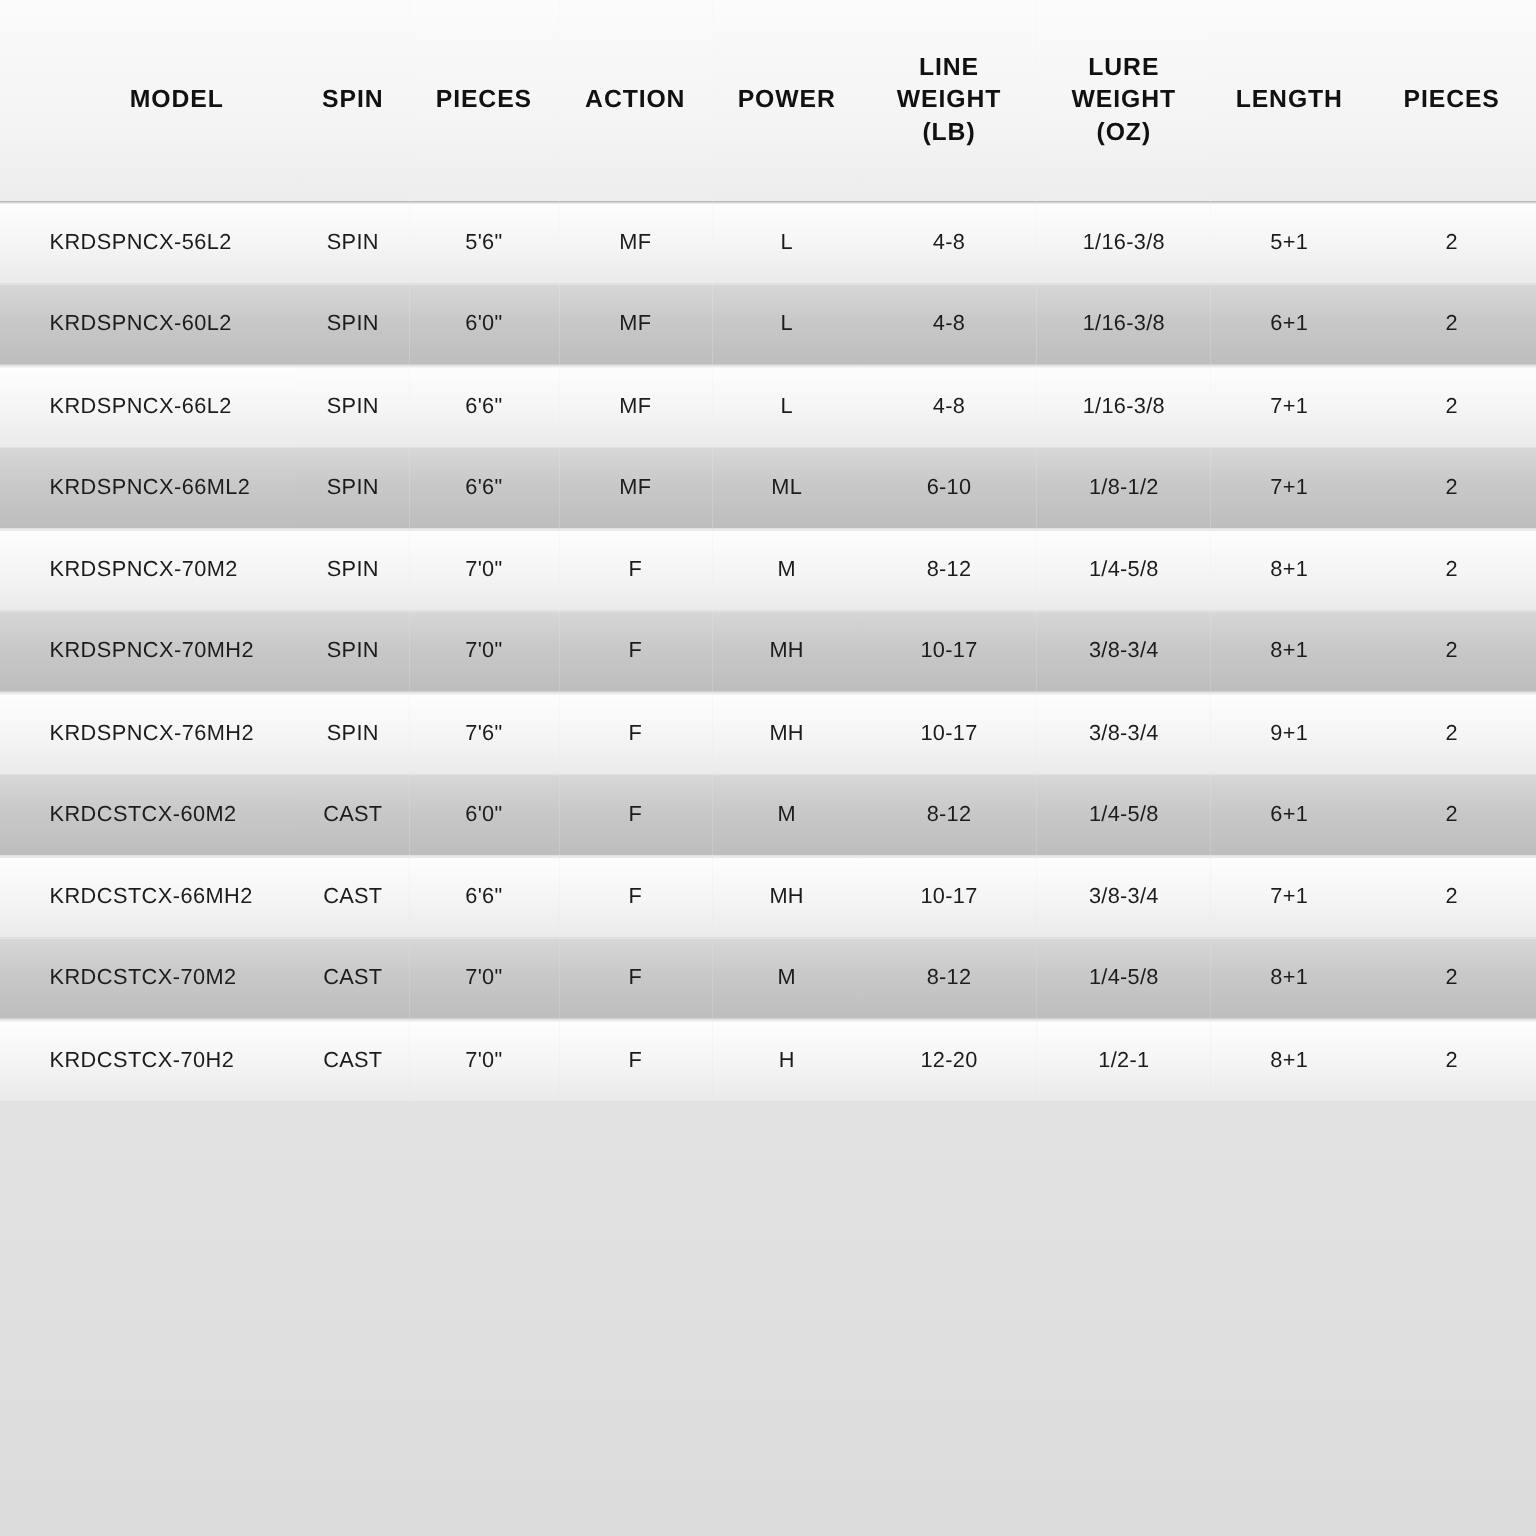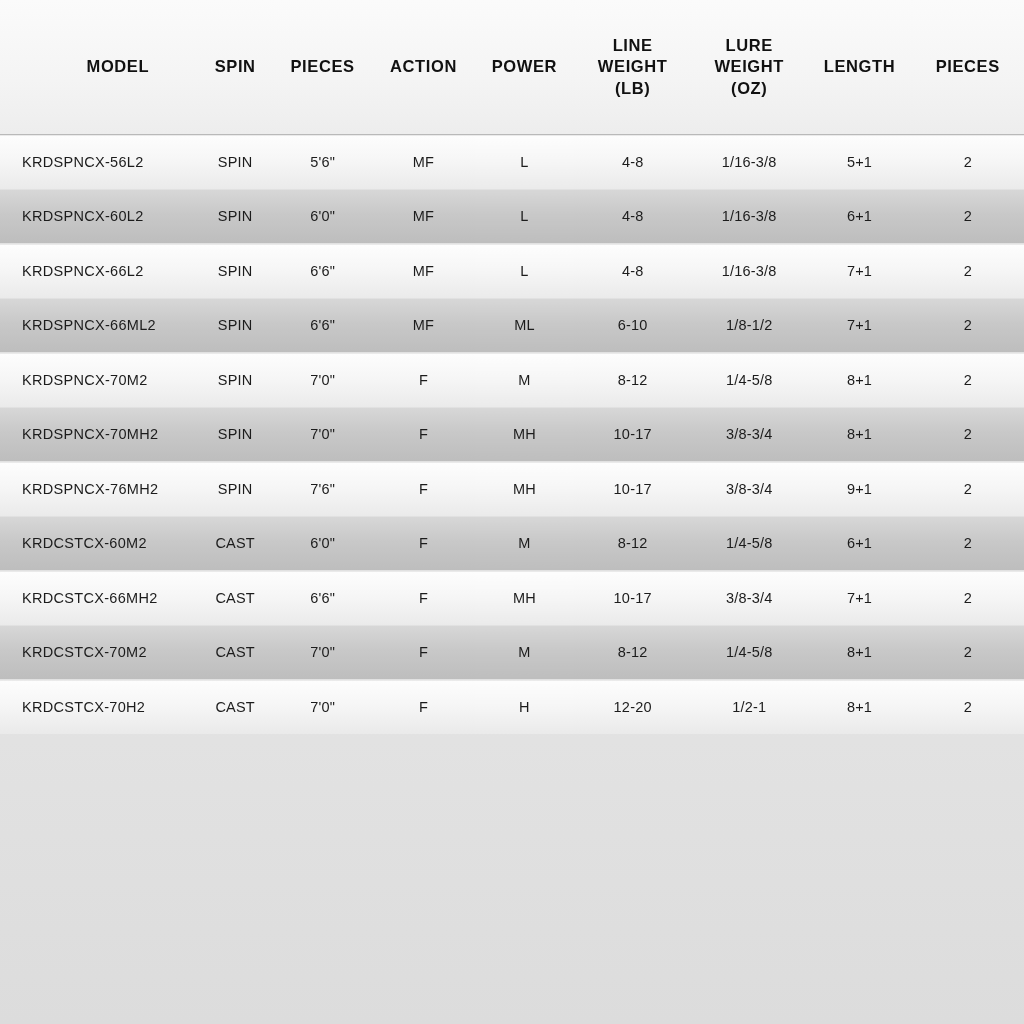--- a/index.html
+++ b/index.html
@@ -39,21 +39,21 @@
     font-size: 14.5px;
     height: 53.5px;
     padding: 0 4px;
     text-align: center;
     vertical-align: middle;
     color: #1c1c1c;
     letter-spacing: 0.2px;
   }
   #spec-table tbody td.col-model {
     text-align: left;
-    padding-left: 22px;
+    padding-left: 33px;
     letter-spacing: 0.3px;
   }
   
   #spec-table tbody tr:nth-child(odd) {
     background: linear-gradient(180deg,#fdfdfd 0%, #f6f6f6 45%, #eaeaea 100%);
   }
   #spec-table tbody tr:nth-child(even) {
     background: linear-gradient(180deg,#d7d7d7 0%, #c8c8c8 45%, #bdbdbd 100%);
   }
   .row-sep {

